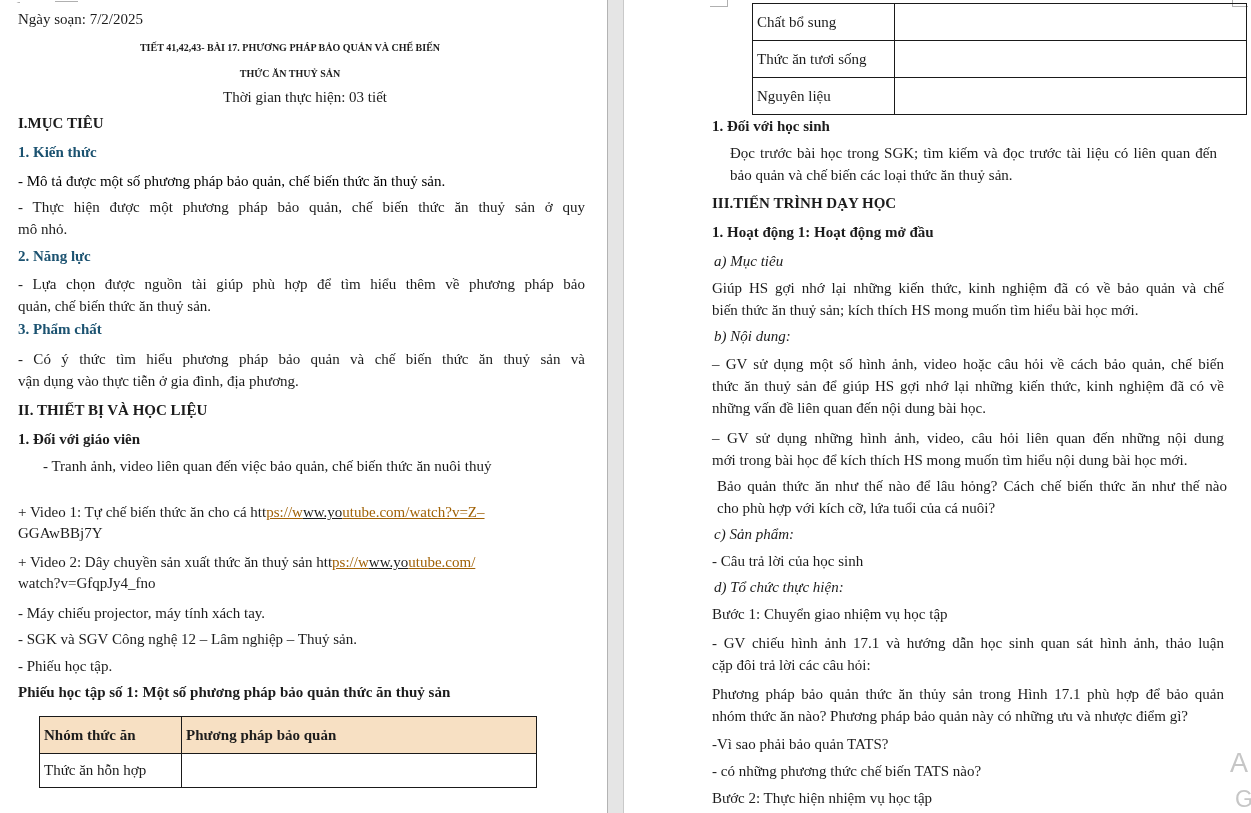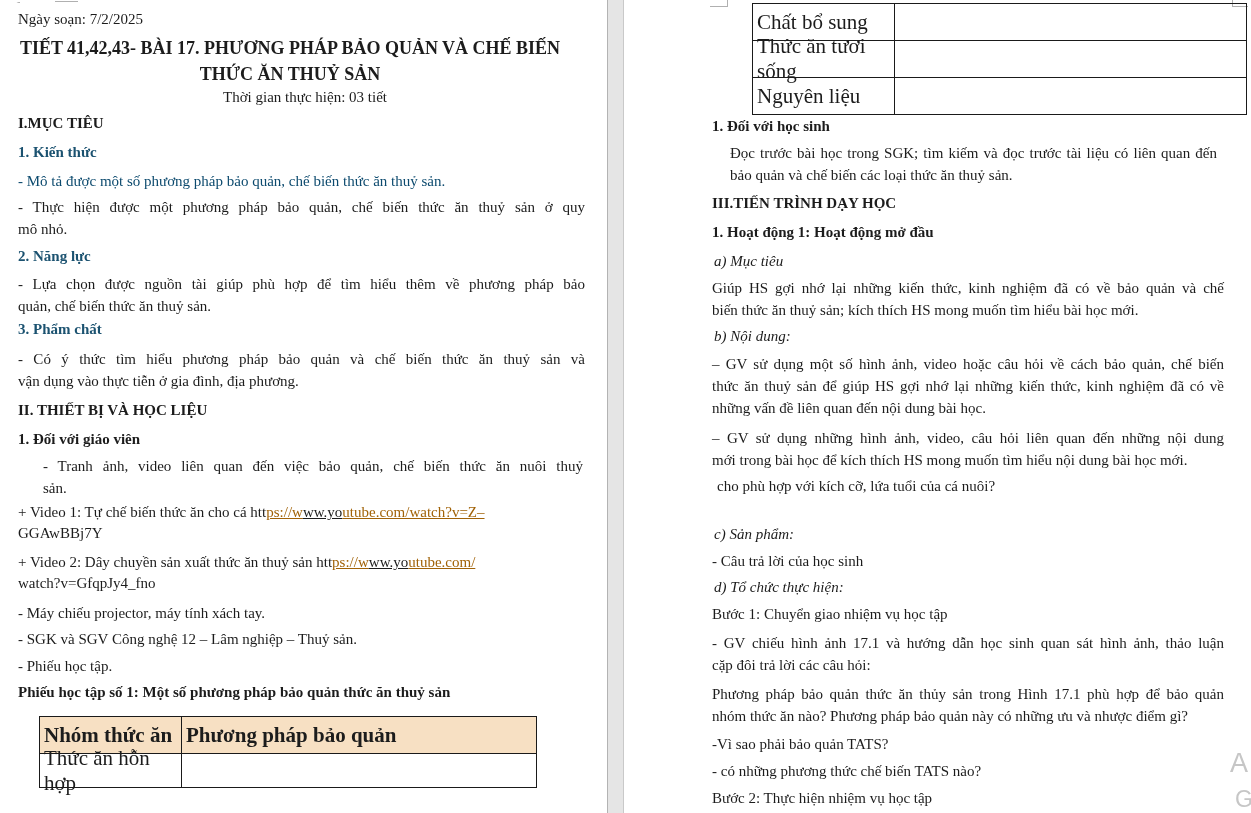--- a/index.html
+++ b/index.html
@@ -7,31 +7,31 @@
           font-family:"Liberation Serif","DejaVu Serif",serif;color:#1c1c1c;}
   .page{position:absolute;top:0;height:813px;background:#ffffff;overflow:hidden;}
   .page-left{left:0;width:607px;border-radius:29px;}
   .page-gap{position:absolute;top:0;left:607px;width:17px;height:813px;background:#e5e5e5;
             border-left:1px solid #b3b3b3;border-right:1px solid #c9c9c9;box-sizing:border-box;}
   .page-right{left:624px;width:627px;}
   .p{position:absolute;font-size:15px;line-height:22px;}
   .b{font-weight:bold;}
   .i{font-style:italic;}
   .blue-h{color:#1b5270;}
-  .blue-t{color:#0c4a6e;}
+  .blue-t{color:#000000;}
   .center{text-align:center;}
-  .title{font-size:18px;line-height:26px;font-weight:bold;}
+  .title{font-size:10px;line-height:26px;font-weight:bold;}
   .just .ln{text-align:justify;text-align-last:justify;}
   .just .ln:last-child{text-align-last:left;}
   .link{color:#a16207;text-decoration:underline;cursor:pointer;}
   .ulk{text-decoration:underline;text-align:center;}
   
   .tbl{position:absolute;display:grid;border:1.5px solid #1a1a1a;box-sizing:border-box;}
   .tbl .cell{border-left:1.5px solid #1a1a1a;border-top:1.5px solid #1a1a1a;box-sizing:border-box;
-             display:flex;align-items:center;padding:0 4px;font-size:21px;}
+             display:flex;align-items:center;padding:0 4px;font-size:15px;}
   .tbl .cell.c0{border-left:none;}
   .tbl .cell.r0{border-top:none;}
   .hdr{background:#f7e0c3;font-weight:bold;}
   
   .mark{position:absolute;background:#b0b0b0;}
   
   .edge-letter{position:absolute;color:#c6c6c6;font-family:"Liberation Sans",sans-serif;}
 </style>
 </head>
 <body>
@@ -77,21 +77,20 @@
         <div class="ln">- Có ý thức tìm hiểu phương pháp bảo quản và chế biến thức ăn thuỷ sản và</div>
         <div class="ln">vận dụng vào thực tiễn ở gia đình, địa phương.</div>
       </div>
 
     <div class="p b" style="left:18px;top:399px;">II. THIẾT BỊ VÀ HỌC LIỆU</div>
 
     <div class="p b" style="left:18px;top:428px;">1. Đối với giáo viên</div>
 
     <div class="p just" style="left:43px;top:455px;width:540px;">
         <div class="ln">- Tranh ảnh, video liên quan đến việc bảo quản, chế biến thức ăn nuôi thuỷ</div>
-        <div class="ln">sản.</div>
       </div>
 
     <div class="p" style="left:18px;top:502px;width:567px;line-height:21px;">
       <div><span>+ Video 1: Tự chế biến thức ăn cho cá htt</span><span class="link">ps://w</span><span class="ulk">ww.yo</span><span class="link">utube.com/watch?v=Z–</span></div>
       <div>GGAwBBj7Y</div>
     </div>
 
     <div class="p" style="left:18px;top:552px;width:567px;line-height:21px;">
       <div><span>+ Video 2: Dây chuyền sản xuất thức ăn thuỷ sản htt</span><span class="link">ps://w</span><span class="ulk">ww.yo</span><span class="link">utube.com/</span></div>
       <div>watch?v=GfqpJy4_fno</div>
@@ -154,20 +153,21 @@
         <div class="ln">thức ăn thuỷ sản để giúp HS gợi nhớ lại những kiến thức, kinh nghiệm đã có về</div>
         <div class="ln">những vấn đề liên quan đến nội dung bài học.</div>
       </div>
 
     <div class="p just" style="left:88px;top:427px;width:512px;">
         <div class="ln">– GV sử dụng những hình ảnh, video, câu hỏi liên quan đến những nội dung</div>
         <div class="ln">mới trong bài học để kích thích HS mong muốn tìm hiểu nội dung bài học mới.</div>
       </div>
 
     <div class="p just" style="left:93px;top:475px;width:510px;">
+        <div class="ln">Bảo quản thức ăn như thế nào để lâu hỏng? Cách chế biến thức ăn như thế nào</div>
         <div class="ln">cho phù hợp với kích cỡ, lứa tuổi của cá nuôi?</div>
       </div>
 
     <div class="p i" style="left:90px;top:523px;">c) Sản phẩm:</div>
 
     <div class="p" style="left:88px;top:550px;">- Câu trả lời của học sinh</div>
 
     <div class="p i" style="left:90px;top:576px;">d) Tổ chức thực hiện:</div>
 
     <div class="p" style="left:88px;top:603px;">Bước 1: Chuyển giao nhiệm vụ học tập</div>

